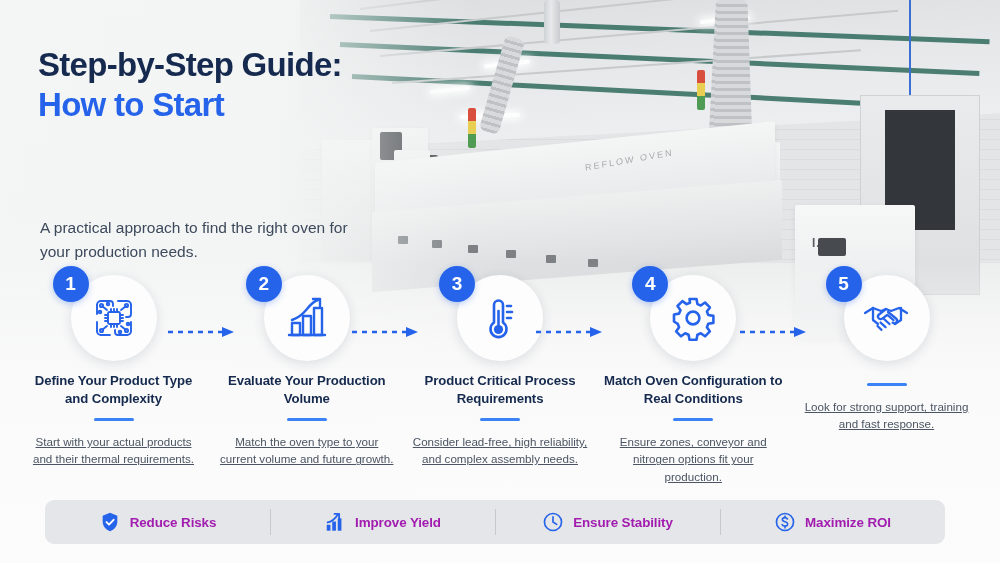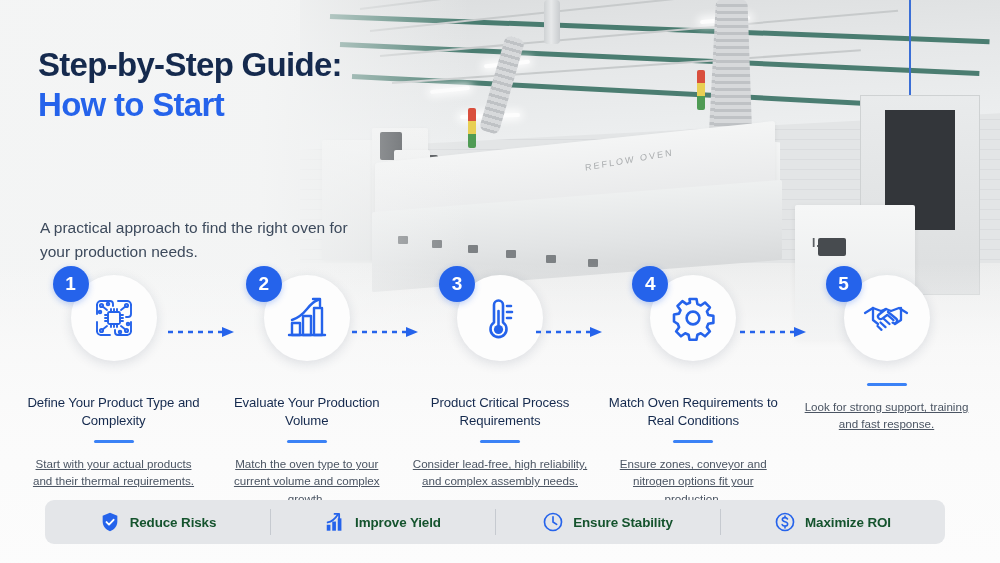--- a/index.html
+++ b/index.html
@@ -160,21 +160,21 @@
   }
   .badge {
     position:absolute; left:50%; top:-6px; margin-left:-61px;
     width:36px; height:36px; border-radius:50%;
     background:#2563eb; color:#fff;
     font-size:19px; font-weight:bold;
     display:flex; align-items:center; justify-content:center;
     z-index:3; box-shadow:0 2px 6px rgba(37,99,235,.3);
   }
   .step-title {
-    margin-top:22px; font-size:13.2px; font-weight:normal;
+    margin-top:0; font-size:13.2px; font-weight:bold;
     color:#152a4e; line-height:1.33; letter-spacing:-.1px;
   }
   .divider {
     width:40px; height:3px; background:#3b82f6; border-radius:2px;
     margin:11px auto 12px;
   }
   .step-desc {
     font-size:11.6px; color:#4b5563; line-height:1.5; padding:0 4px;text-decoration:underline;
   }
   
@@ -190,21 +190,21 @@
   }
   .benefit {
     flex:1; display:flex; align-items:center; justify-content:center; gap:9px;
     position:relative; height:100%;
   }
   .benefit + .benefit::before {
     content:""; position:absolute; left:0; top:9px; width:1px; height:26px;
     background:#c6cad0;
   }
   .benefit-label {
-    font-size:13.4px; font-weight:bold; color:#14532d; letter-spacing:-.1px;
+    font-size:13.4px; font-weight:bold; color:#a21caf; letter-spacing:-.1px;
   }
   .bicon { width:22px; height:22px; display:block; }
 </style>
 </head>
 <body>
 
 <div id="photo">
   <div class="sky"></div>
   <div class="wall2"></div>
   <div class="wall"></div>
@@ -328,21 +328,21 @@
             <rect x="20" y="22" width="8" height="19"></rect>
             <rect x="31" y="14" width="8" height="27"></rect>
             <path d="M9 26c6-2 11-6 15-11s7-8 11-9"></path>
             <path d="M30 5h7v7"></path>
           </g>
         </svg>
       </div>
     </div>
     <div class="step-title">Evaluate Your Production Volume</div>
     <div class="divider"></div>
-    <div class="step-desc">Match the oven type to your current volume and complex growth.</div>
+    <div class="step-desc">Match the oven type to your current volume and future growth.</div>
   </div>
 
   <div class="step">
     <div class="step-circle-wrap">
       <div class="badge">3</div>
       <div class="circle">
         <svg width="48" height="48" viewBox="0 0 48 48">
           <g fill="none" stroke="#2563eb" stroke-width="2.6" stroke-linecap="round" stroke-linejoin="round">
             <path d="M27 28.5V11a4.5 4.5 0 0 0-9 0v17.5a8 8 0 1 0 9 0z"></path>
             <path d="M22.5 31V17"></path>
@@ -362,21 +362,21 @@
       <div class="badge">4</div>
       <div class="circle">
         <svg width="48" height="48" viewBox="0 0 48 48">
           <g fill="none" stroke="#2563eb" stroke-width="2.6" stroke-linejoin="round">
             <path d="M20.5 5h7l.9 5.1 3.4 1.4 4.2-3 4.9 4.9-3 4.2 1.4 3.4 5.1.9v7l-5.1.9-1.4 3.4 3 4.2-4.9 4.9-4.2-3-3.4 1.4-.9 5.1h-7l-.9-5.1-3.4-1.4-4.2 3-4.9-4.9 3-4.2-1.4-3.4L5 27.5v-7l5.1-.9 1.4-3.4-3-4.2 4.9-4.9 4.2 3 3.4-1.4z"></path>
             <circle cx="24" cy="24" r="6.4"></circle>
           </g>
         </svg>
       </div>
     </div>
-    <div class="step-title">Match Oven Requirements to Real Conditions</div>
+    <div class="step-title">Match Oven Configuration to Real Conditions</div>
     <div class="divider"></div>
     <div class="step-desc">Ensure zones, conveyor and nitrogen options fit your production.</div>
   </div>
 
   <div class="step">
     <div class="step-circle-wrap">
       <div class="badge">5</div>
       <div class="circle">
         <svg width="52" height="52" viewBox="0 0 52 52">
           <g fill="none" stroke="#2563eb" stroke-width="2.3" stroke-linecap="round" stroke-linejoin="round">

